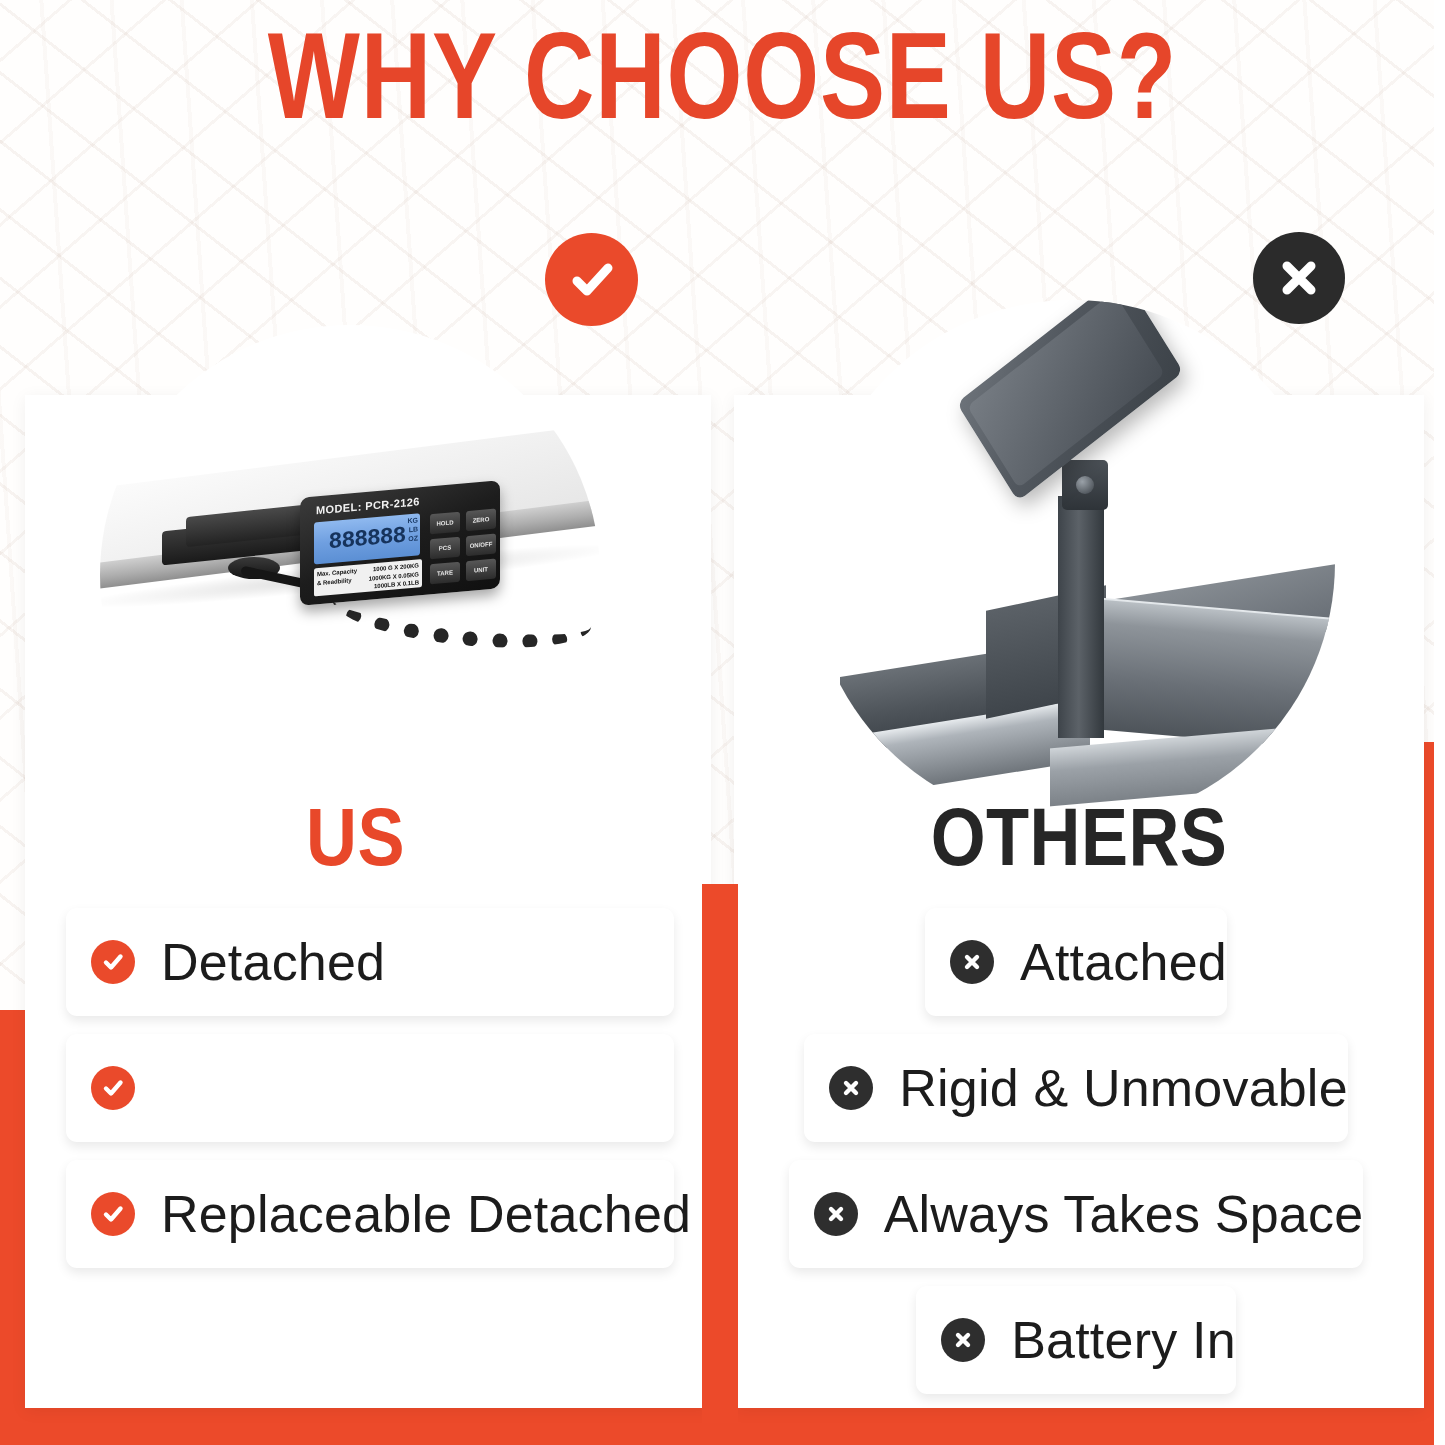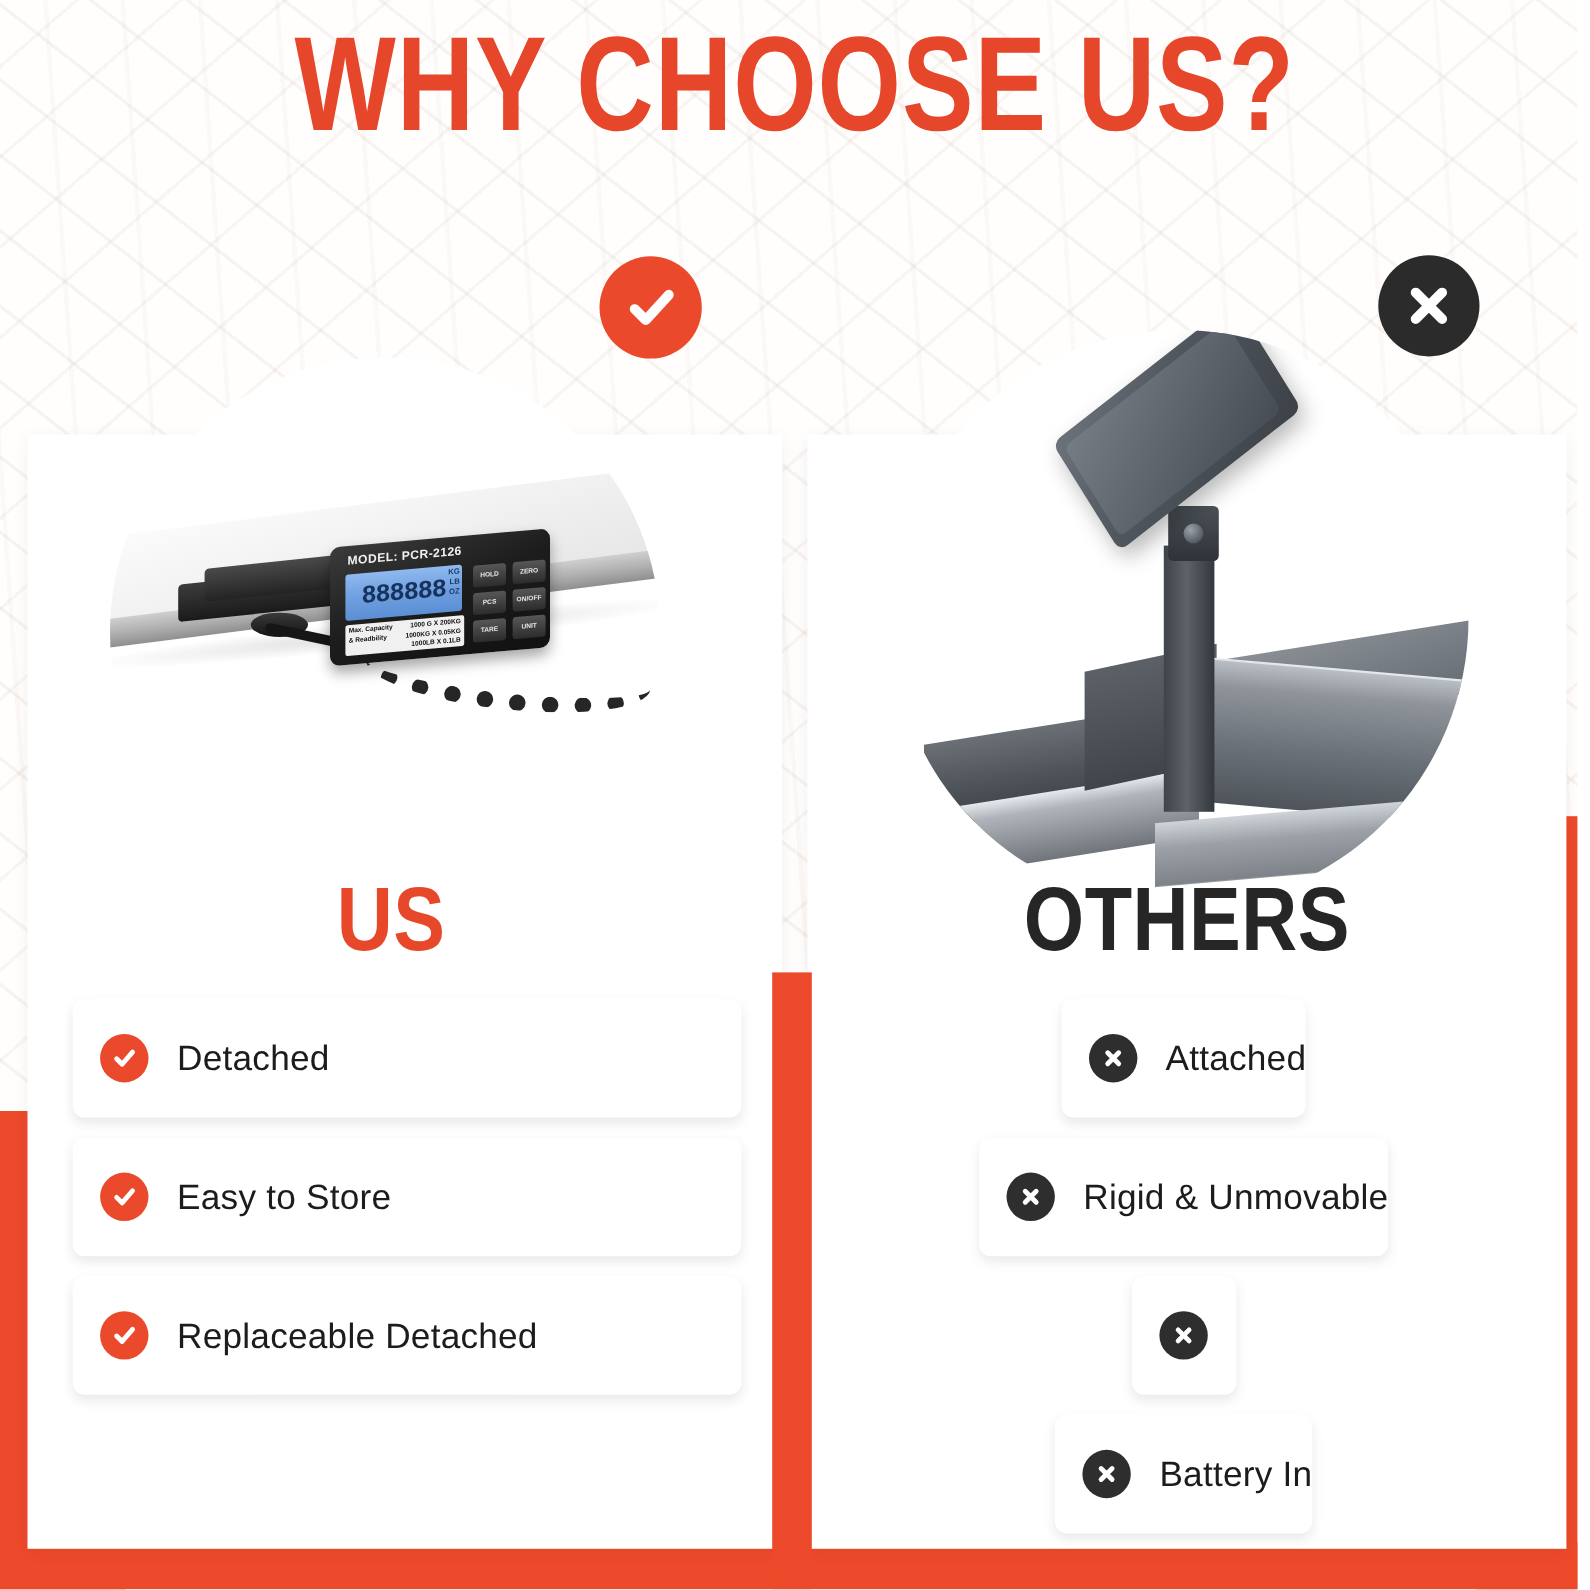--- a/index.html
+++ b/index.html
@@ -143,21 +143,21 @@
     display: flex;
     align-items: center;
     justify-content: center;
     margin-right: 26px;
   }
   .row-icon.ok { background: #ea4a2b; }
   .row-icon.no { background: #2e2e2e; }
 
   .row-label {
     font-family: "Liberation Sans", sans-serif;
-    font-size: 32px;
+    font-size: 52px;
     font-weight: 400;
     color: #1c1c1c;
     letter-spacing: 0.2px;
     white-space: nowrap;
   }
 
   
   #scale-left { position: absolute; inset: 0; }
 
   .plat-top {
@@ -471,21 +471,20 @@
         </svg>
       </span>
       <span class="row-label">Detached</span>
     </div>
     <div class="feature-row">
       <span class="row-icon ok">
         <svg width="26" height="26" viewBox="0 0 26 26" aria-hidden="true">
           <path d="M6 13.5 L11 18.5 L20.5 7.5" fill="none" stroke="#fff" stroke-width="4.4" stroke-linecap="round" stroke-linejoin="round"></path>
         </svg>
       </span>
-      <span class="row-label">Easy to Store</span>
     </div>
     <div class="feature-row">
       <span class="row-icon ok">
         <svg width="26" height="26" viewBox="0 0 26 26" aria-hidden="true">
           <path d="M6 13.5 L11 18.5 L20.5 7.5" fill="none" stroke="#fff" stroke-width="4.4" stroke-linecap="round" stroke-linejoin="round"></path>
         </svg>
       </span>
       <span class="row-label">Replaceable Detached</span>
     </div>
   </div>
@@ -506,20 +505,21 @@
         </svg>
       </span>
       <span class="row-label">Rigid &amp; Unmovable</span>
     </div>
     <div class="feature-row">
       <span class="row-icon no">
         <svg width="26" height="26" viewBox="0 0 26 26" aria-hidden="true">
           <path d="M8 8 L18 18 M18 8 L8 18" fill="none" stroke="#fff" stroke-width="4.4" stroke-linecap="round"></path>
         </svg>
       </span>
+      <span class="row-label">Always Takes Space</span>
     </div>
     <div class="feature-row">
       <span class="row-icon no">
         <svg width="26" height="26" viewBox="0 0 26 26" aria-hidden="true">
           <path d="M8 8 L18 18 M18 8 L8 18" fill="none" stroke="#fff" stroke-width="4.4" stroke-linecap="round"></path>
         </svg>
       </span>
       <span class="row-label">Battery In</span>
     </div>
   </div>

